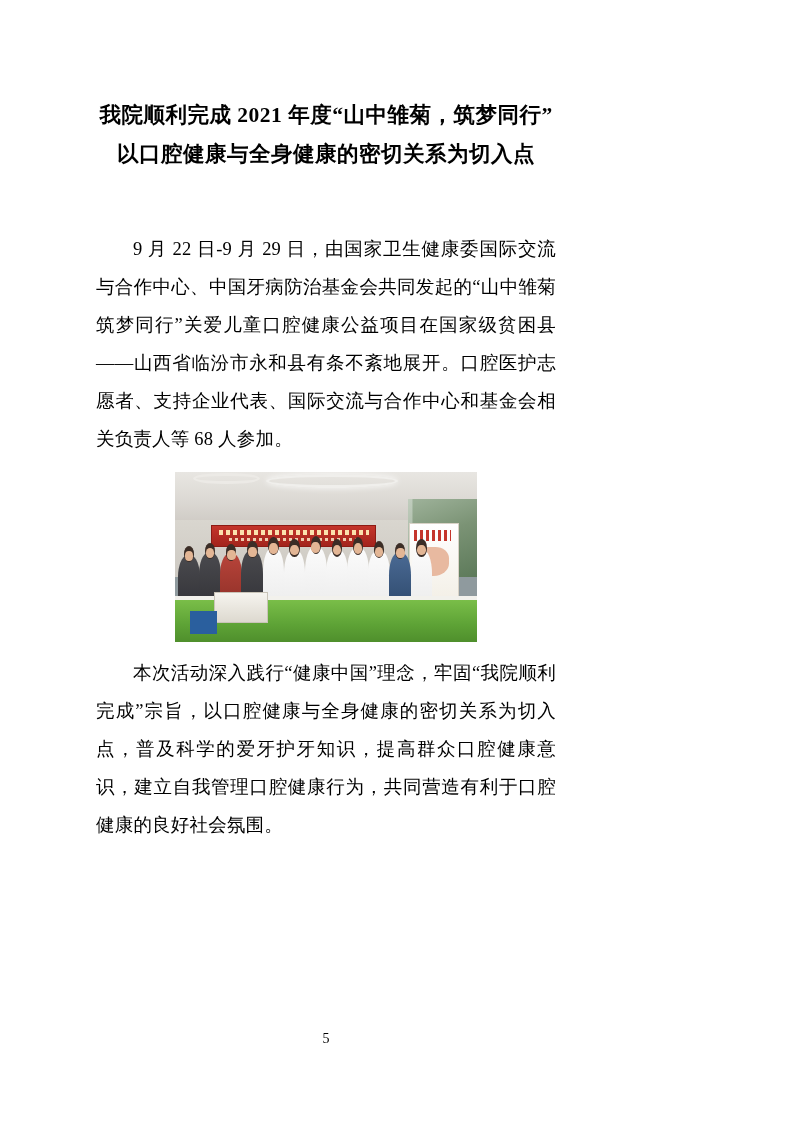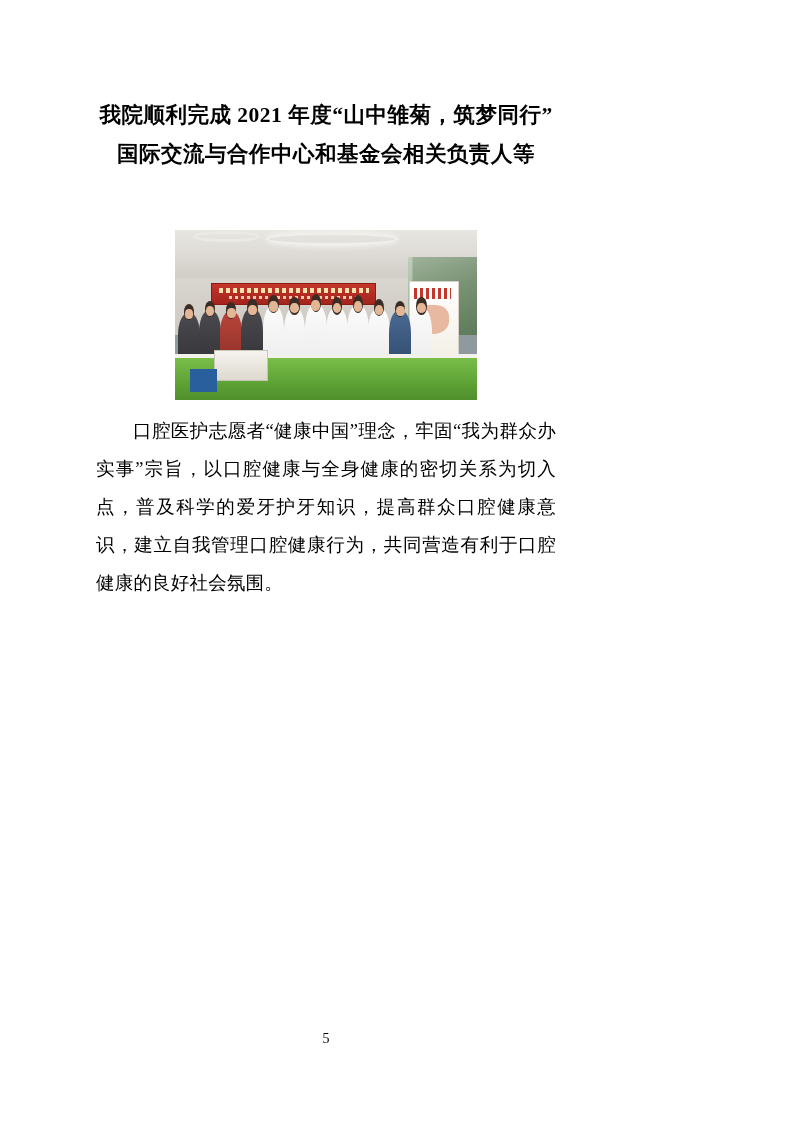--- a/index.html
+++ b/index.html
@@ -165,25 +165,26 @@
     font-family: "Liberation Serif", serif;
   }
 </style>
 </head>
 <body>
 
 <div class="page">
 
   <h1 class="doc-title">
     <span class="line">我院顺利完成 2021 年度“山中雏菊，筑梦同行”</span>
-    <span class="line">国际交流与合作中心和基金会相关负责人等</span>
+    <span class="line">以口腔健康与全身健康的密切关系为切入点</span>
   </h1>
 
   <div class="body-block">
 
+    <p class="para">9 月 22 日-9 月 29 日，由国家卫生健康委国际交流与合作中心、中国牙病防治基金会共同发起的“山中雏菊 筑梦同行”关爱儿童口腔健康公益项目在国家级贫困县——山西省临汾市永和县有条不紊地展开。口腔医护志愿者、支持企业代表、国际交流与合作中心和基金会相关负责人等 68 人参加。</p>
 
     <div class="figure">
       <div class="photo">
         <div class="ph-ceiling">
           <div class="ph-ceil-ring"></div>
           <div class="ph-ceil-ring2"></div>
         </div>
         <div class="ph-wall"></div>
         <div class="ph-window"></div>
         <div class="ph-banner">
@@ -206,18 +207,18 @@
           <span style="left:78%;height:78%;"></span>
         </div>
         <div class="ph-counter">
           <div class="ph-counter-top"></div>
         </div>
         <div class="ph-box"></div>
         <div class="ph-box2"></div>
       </div>
     </div>
 
-    <p class="para">口腔医护志愿者“健康中国”理念，牢固“我为群众办实事”宗旨，以口腔健康与全身健康的密切关系为切入点，普及科学的爱牙护牙知识，提高群众口腔健康意识，建立自我管理口腔健康行为，共同营造有利于口腔健康的良好社会氛围。</p>
+    <p class="para">本次活动深入践行“健康中国”理念，牢固“我院顺利完成”宗旨，以口腔健康与全身健康的密切关系为切入点，普及科学的爱牙护牙知识，提高群众口腔健康意识，建立自我管理口腔健康行为，共同营造有利于口腔健康的良好社会氛围。</p>
 
   </div>
 
   <div class="page-number">5</div>
 </div>
 
 </body></html>

